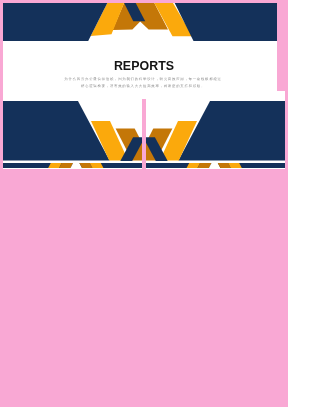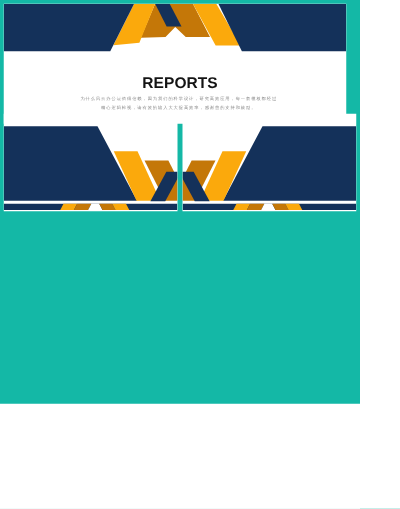--- a/index.html
+++ b/index.html
@@ -1,20 +1,20 @@
 <!DOCTYPE html>
 <html><head>
 <meta charset="utf-8">
 <title>PPT Template Preview</title>
 <style>
   html,body{margin:0;padding:0;background:#ffffff;}
   body{width:288px;height:407px;overflow:hidden;
        font-family:"Liberation Sans","DejaVu Sans",sans-serif;
        -webkit-font-smoothing:antialiased;}
-  .page{position:relative;width:288px;height:323px;background:#14b8a6;}
+  .page{position:relative;width:288px;height:407px;background:#f9a8d4;}
   .slide{position:absolute;background:#fff;overflow:hidden;}
   svg{display:block;}
   .abs{position:absolute;}
   .cn{font-family:"DejaVu Sans","Liberation Sans",sans-serif;}
 </style>
 </head>
 <body>
 
 <div class="page">
 

